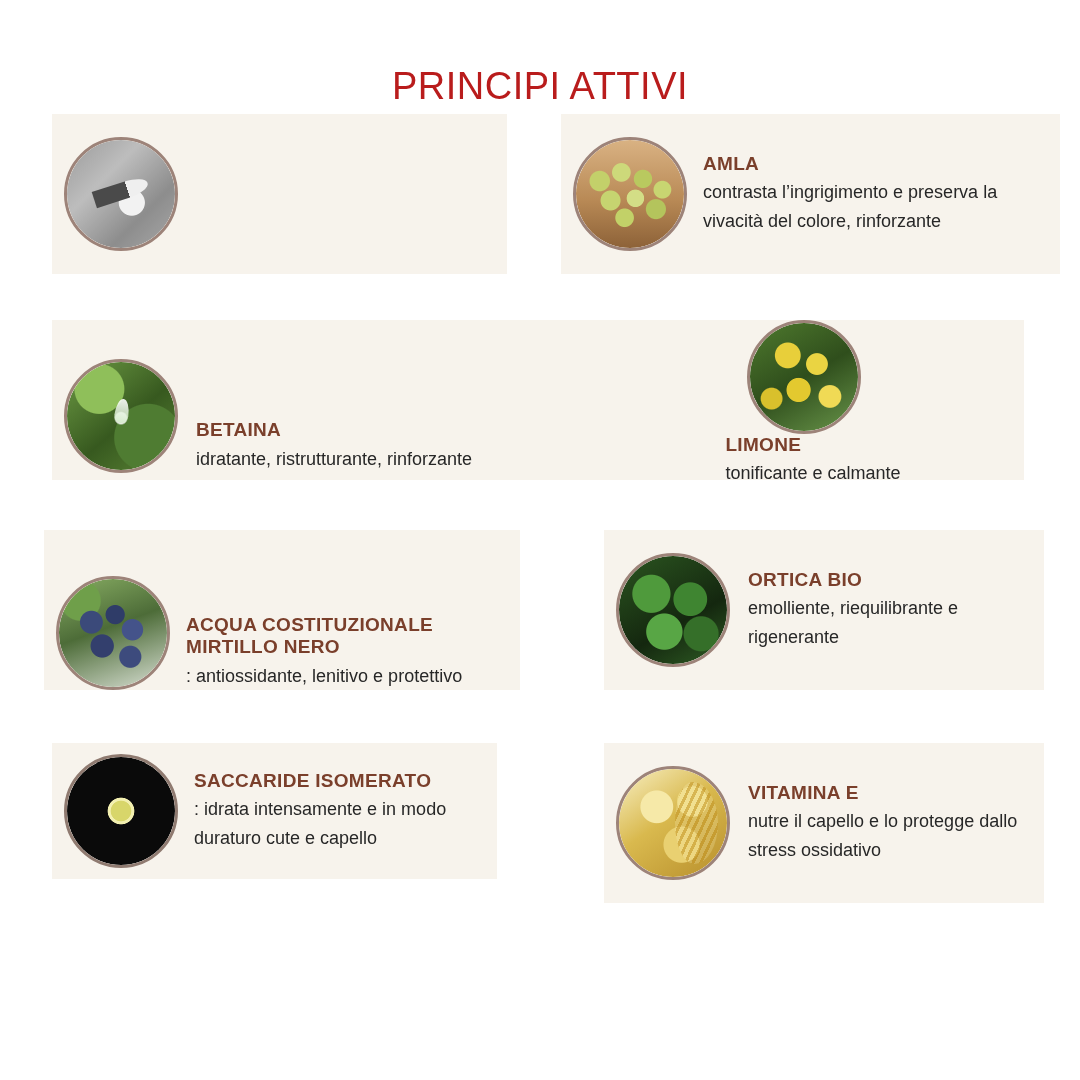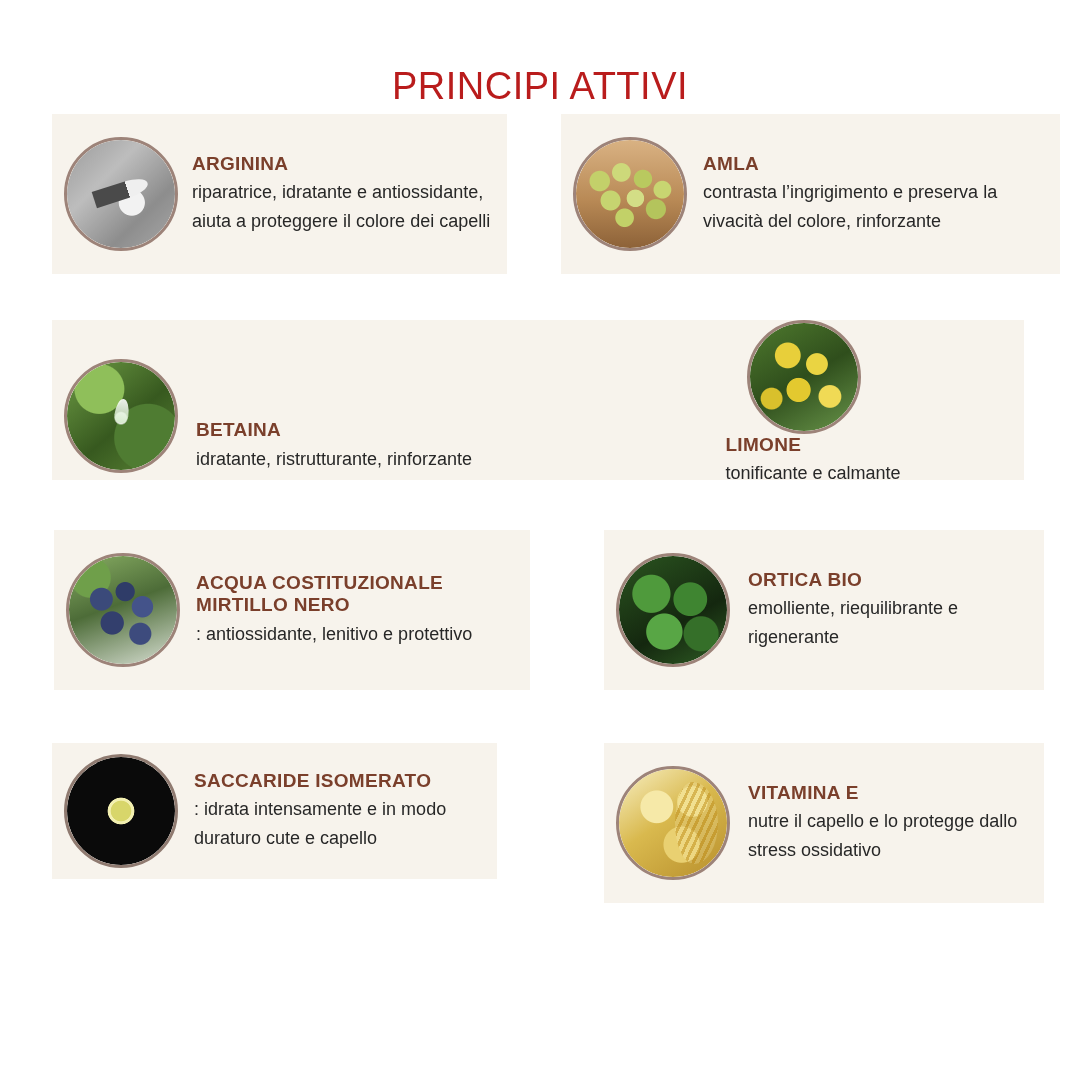--- a/index.html
+++ b/index.html
@@ -73,21 +73,21 @@
   #card-0  { left: 52px;  top: 114px; width: 455px; height: 160px; padding: 0 14px 0 12px; }
   #card-0 .thumb { width: 114px; height: 114px; margin-right: 14px; }
   #card-1  { left: 561px; top: 114px; width: 499px; height: 160px; padding: 0 28px 0 12px; }
   #card-1 .thumb { width: 114px; height: 114px; margin-right: 16px; }
 
   #card-2  { left: 52px;  top: 320px; width: 564px; height: 160px; padding: 0 14px 7px 12px; align-items: flex-end; }
   #card-2 .thumb { width: 114px; height: 114px; margin-right: 18px; }
   #card-3  { left: 604px; top: 320px; width: 420px; height: 160px; padding: 0 14px 0 12px; flex-direction: column; }
   #card-3 .thumb { width: 114px; height: 114px; margin-right: 18px; }
 
-  #card-4  { left: 54px;  top: 530px; width: 476px; height: 160px; padding: 0 14px 0 12px; }
+  #card-4  { left: 44px;  top: 530px; width: 476px; height: 160px; padding: 0 14px 0 12px; align-items: flex-end; }
   #card-4 .thumb { width: 114px; height: 114px; margin-right: 16px; }
   #card-5  { left: 604px; top: 530px; width: 440px; height: 160px; padding: 0 10px 0 12px; }
   #card-5 .thumb { width: 114px; height: 114px; margin-right: 18px; }
 
   #card-6  { left: 52px;  top: 743px; width: 445px; height: 136px; padding: 0 14px 0 12px; }
   #card-6 .thumb { width: 114px; height: 114px; margin-right: 16px; border-color: #8f7a70; }
   #card-7  { left: 604px; top: 743px; width: 440px; height: 160px; padding: 0 14px 0 12px; }
   #card-7 .thumb { width: 114px; height: 114px; margin-right: 18px; }
 
   
@@ -189,24 +189,20 @@
 </style>
 </head>
 <body>
 
 <h1 class="page-title">PRINCIPI ATTIVI</h1>
 
 <div class="card" id="card-0">
   <div class="thumb">
     <div class="art art-arginina"></div>
   </div>
-  <div class="card-body">
-    <p class="card-title">ARGININA</p>
-    <p class="card-desc">riparatrice, idratante e antiossidante, aiuta a proteggere il colore dei capelli</p>
-  </div>
 </div>
 
 <div class="card" id="card-1">
   <div class="thumb">
     <div class="art art-amla"></div>
   </div>
   <div class="card-body">
     <p class="card-title">AMLA</p>
     <p class="card-desc">contrasta l’ingrigimento e preserva la vivacità del colore, rinforzante</p>
   </div>

